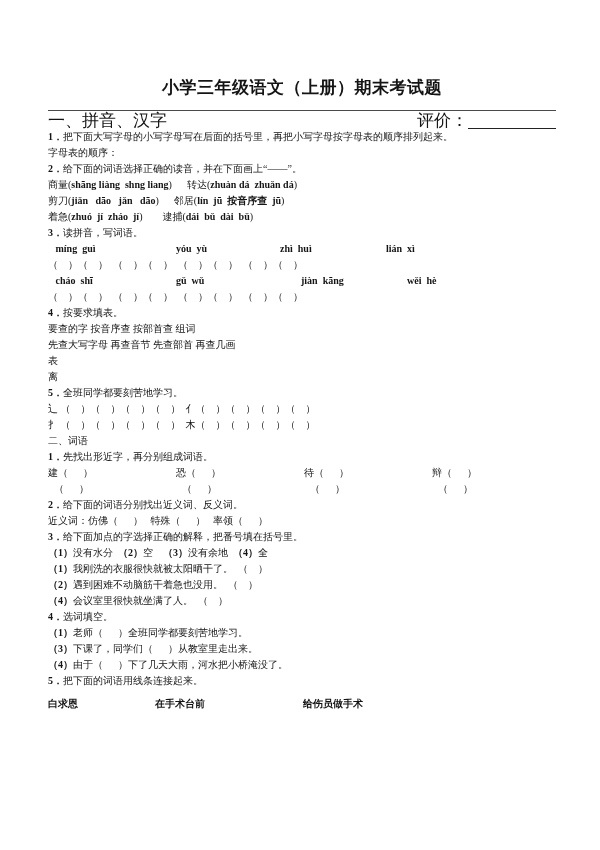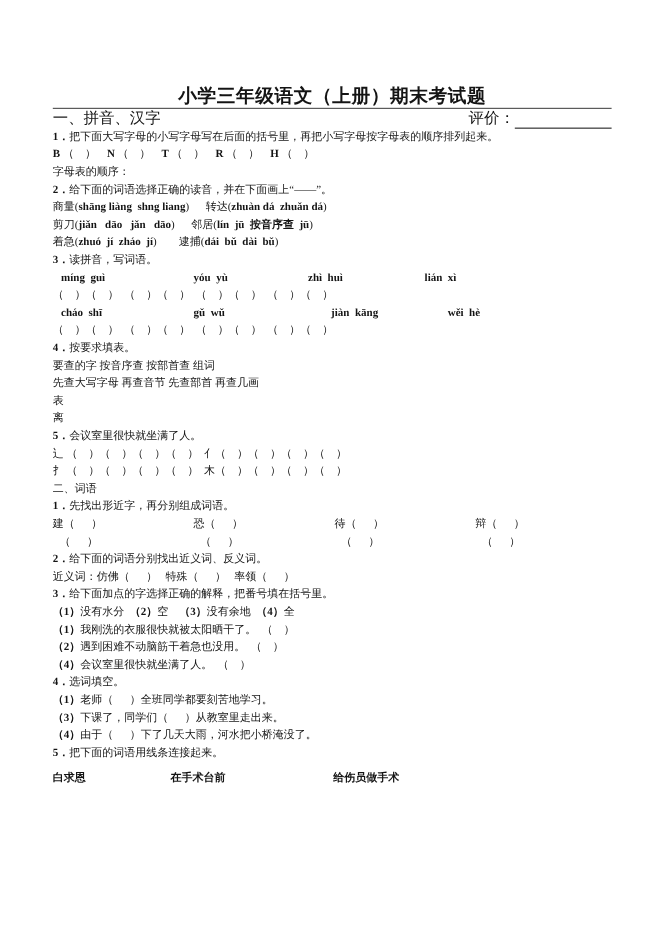--- a/index.html
+++ b/index.html
@@ -9,27 +9,27 @@
     font-family:"Liberation Serif","DejaVu Serif",serif;
     color:#141414;
   }
   .page { position:relative; width:600px; height:850px; background:#fff; overflow:hidden; }
   .content { position:absolute; left:48px; right:44px; top:78px; }
   .title {
     text-align:center;
     font-weight:bold;
     font-size:17px;
     line-height:20px;
-    margin-bottom:0;
+    margin-bottom:12px;
     letter-spacing:0.5px;
   }
   .rule-top { border-top:1px solid #4a4a4a; height:0; margin-bottom:2px; }
   .sec-row {
     display:flex; justify-content:space-between; align-items:flex-end;
-    font-size:14px; line-height:16px; height:16px;
+    font-size:17px; line-height:16px; height:16px;
   }
   .eval { display:flex; align-items:flex-end; }
   .eval-rule { display:inline-block; width:88px; height:12px; border-bottom:1px solid #222; }
   .line { font-size:10px; line-height:16px; white-space:pre-wrap; min-height:16px; }
   .bold { font-weight:bold; }
   .col { display:inline-block; vertical-align:top; white-space:pre-wrap; }
 </style>
 </head>
 <body>
 
@@ -39,37 +39,36 @@
     <div class="rule-top"></div>
     <div class="sec-row">
       <span>一、拼音、汉字</span>
       <span class="eval">
         <span>评价：</span>
         <span class="eval-rule"></span>
       </span>
     </div>
     <div>
         <div class="line"><span class="bold">1．</span><span>把下面大写字母的小写字母写在后面的括号里，再把小写字母按字母表的顺序排列起来。</span></div>
-        <div class="line"><span class="bold">B </span><span>（    ）    </span><span class="bold">N </span><span>（    ）    </span><span class="bold">T </span><span>（    ）    </span><span class="bold">R </span><span>（    ）    </span><span class="bold">H </span><span>（    ）</span></div>
         <div class="line"><span>字母表的顺序：</span></div>
         <div class="line"><span class="bold">2．</span><span>给下面的词语选择正确的读音，并在下面画上“——”。</span></div>
         <div class="line"><span>商量(</span><span class="bold">shāng liàng  shng liang</span><span>)      转达(</span><span class="bold">zhuàn dá  zhuǎn dá</span><span>)</span></div>
         <div class="line"><span>剪刀(</span><span class="bold">jiǎn   dāo   jǎn   dāo</span><span>)      邻居(</span><span class="bold">lín  jū  按音序查  jū</span><span>)</span></div>
         <div class="line"><span>着急(</span><span class="bold">zhuó  jí  zháo  jí</span><span>)        逮捕(</span><span class="bold">dái  bǔ  dài  bǔ</span><span>)</span></div>
         <div class="line"><span class="bold">3．</span><span>读拼音，写词语。</span></div>
         <div class="line bold"><span class="col" style="width: 128px;">   míng  guì</span><span class="col" style="width: 104px;">yóu  yù</span><span class="col" style="width: 106px;">zhì  huì</span><span class="col">lián  xì</span></div>
         <div class="line"><span>（    ）（    ）  （    ）（    ）  （    ）（    ）  （    ）（    ）</span></div>
         <div class="line bold"><span class="col" style="width: 128px;">   cháo  shī</span><span class="col" style="width: 104px;">gǔ  wǔ</span><span class="col" style="width: 106px; margin-left: 21px;">jiàn  kāng</span><span class="col">wěi  hè</span></div>
         <div class="line"><span>（    ）（    ）  （    ）（    ）  （    ）（    ）  （    ）（    ）</span></div>
         <div class="line"><span class="bold">4．</span><span>按要求填表。</span></div>
         <div class="line"><span>要查的字 按音序查 按部首查 组词</span></div>
         <div class="line"><span>先查大写字母 再查音节 先查部首 再查几画</span></div>
         <div class="line"><span>表</span></div>
         <div class="line"><span>离</span></div>
-        <div class="line"><span class="bold">5．</span><span>会议室里很快就坐满了人。</span></div>
+        <div class="line"><span class="bold">5．</span><span>全班同学都要刻苦地学习。</span></div>
         <div class="line"><span>辶 （    ）（    ）（    ）（    ）  亻（    ）（    ）（    ）（    ）</span></div>
         <div class="line"><span>扌 （    ）（    ）（    ）（    ）  木（    ）（    ）（    ）（    ）</span></div>
         <div class="line"><span>二、词语</span></div>
         <div class="line"><span class="bold">1．</span><span>先找出形近字，再分别组成词语。</span></div>
         <div class="line"><span class="col" style="width: 128px;">建（      ）</span><span class="col" style="width: 128px;">恐（      ）</span><span class="col" style="width: 128px;">待（      ）</span><span class="col">辩（      ）</span></div>
         <div class="line" style="padding-left: 6px;"><span class="col" style="width: 128px;">（      ）</span><span class="col" style="width: 128px;">（      ）</span><span class="col" style="width: 128px;">（      ）</span><span class="col">（      ）</span></div>
         <div class="line"><span class="bold">2．</span><span>给下面的词语分别找出近义词、反义词。</span></div>
         <div class="line"><span>近义词：仿佛（      ）   特殊（      ）   率领（      ）</span></div>
         <div class="line"><span class="bold">3．</span><span>给下面加点的字选择正确的解释，把番号填在括号里。</span></div>
         <div class="line"><span class="bold">（1）</span><span>没有水分  </span><span class="bold">（2）</span><span>空    </span><span class="bold">（3）</span><span>没有余地  </span><span class="bold">（4）</span><span>全</span></div>

